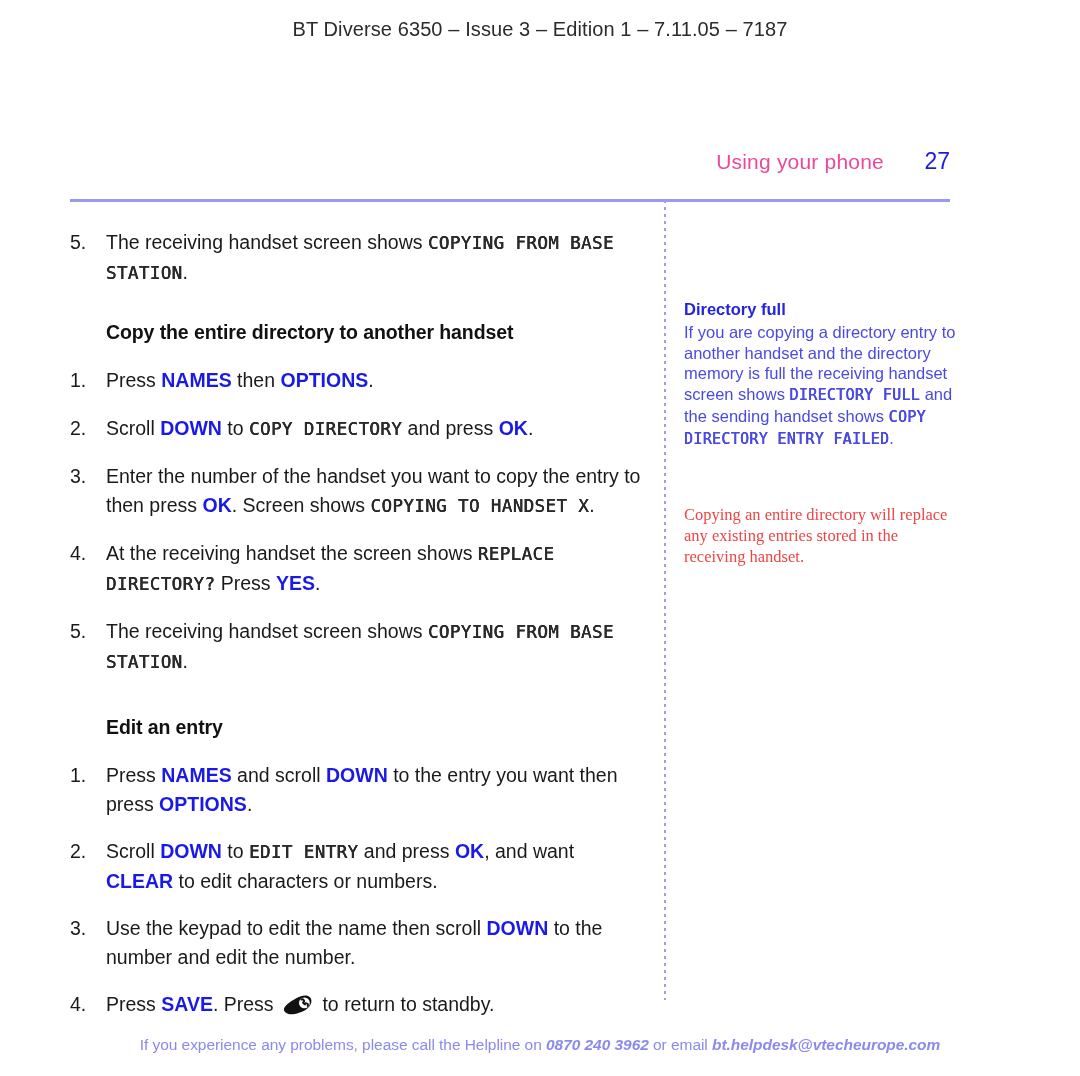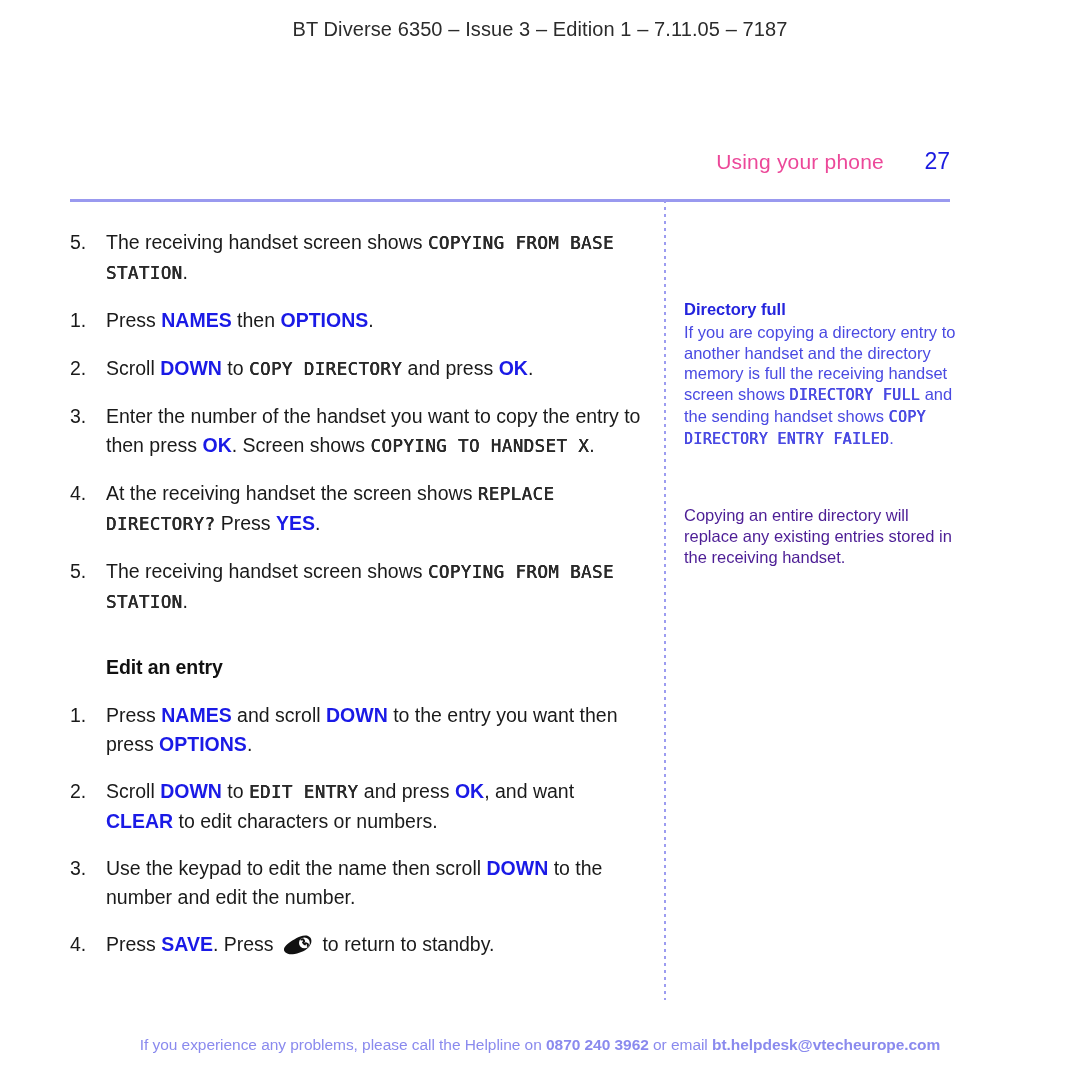--- a/index.html
+++ b/index.html
@@ -160,36 +160,37 @@
     color: #4a4ae2;
     letter-spacing: .3px;
   }
   .side-head.important {
     color: #161616;
     font-weight: 700;
     font-size: 16px;
     letter-spacing: .2px;
   }
   .side-body.gray {
-    color: #4c1d95;
+    color: #ef4444;
+    font-family: Liberation Serif, serif;
   }
   .side-spacer { height: 56px; }
 
   
   .footer {
     position: absolute;
     top: 1036px;
     left: 0;
     width: 1080px;
     text-align: center;
     font-size: 15.5px;
     color: #8a8aee;
     letter-spacing: -.05px;
   }
-  .footer b { font-weight: 700; color: #8a8aee; }
+  .footer b { font-weight: 700; color: #8a8aee; font-style: italic; }
 </style>
 </head>
 <body>
 
 <div class="doc-header">BT Diverse 6350 – Issue 3 – Edition 1 – 7.11.05 – 7187</div>
 
 <div class="page-head">
   <span class="section-title">Using your phone</span>
   <span class="folio">27</span>
 </div>
@@ -198,20 +199,21 @@
 <div class="v-divider"></div>
 
 <div class="main-col">
 
   <ol class="steps">
     <li>
       <span class="num">5.</span><span>The receiving handset screen shows </span><span class="lcd">COPYING FROM BASE STATION</span><span>.</span>
     </li>
   </ol>
 
+  <h2 class="subhead">Copy the entire directory to another handset</h2>
 
   <ol class="steps">
     <li>
       <span class="num">1.</span><span>Press </span><span class="key">NAMES</span><span> then </span><span class="key">OPTIONS</span><span>.</span>
     </li>
     <li>
       <span class="num">2.</span><span>Scroll </span><span class="key">DOWN</span><span> to </span><span class="lcd">COPY DIRECTORY</span><span> and press </span><span class="key">OK</span><span>.</span>
     </li>
     <li>
       <span class="num">3.</span><span>Enter the number of the handset you want to copy the entry to then press </span><span class="key">OK</span><span>. Screen shows </span><span class="lcd">COPYING TO HANDSET X</span><span>.</span>

